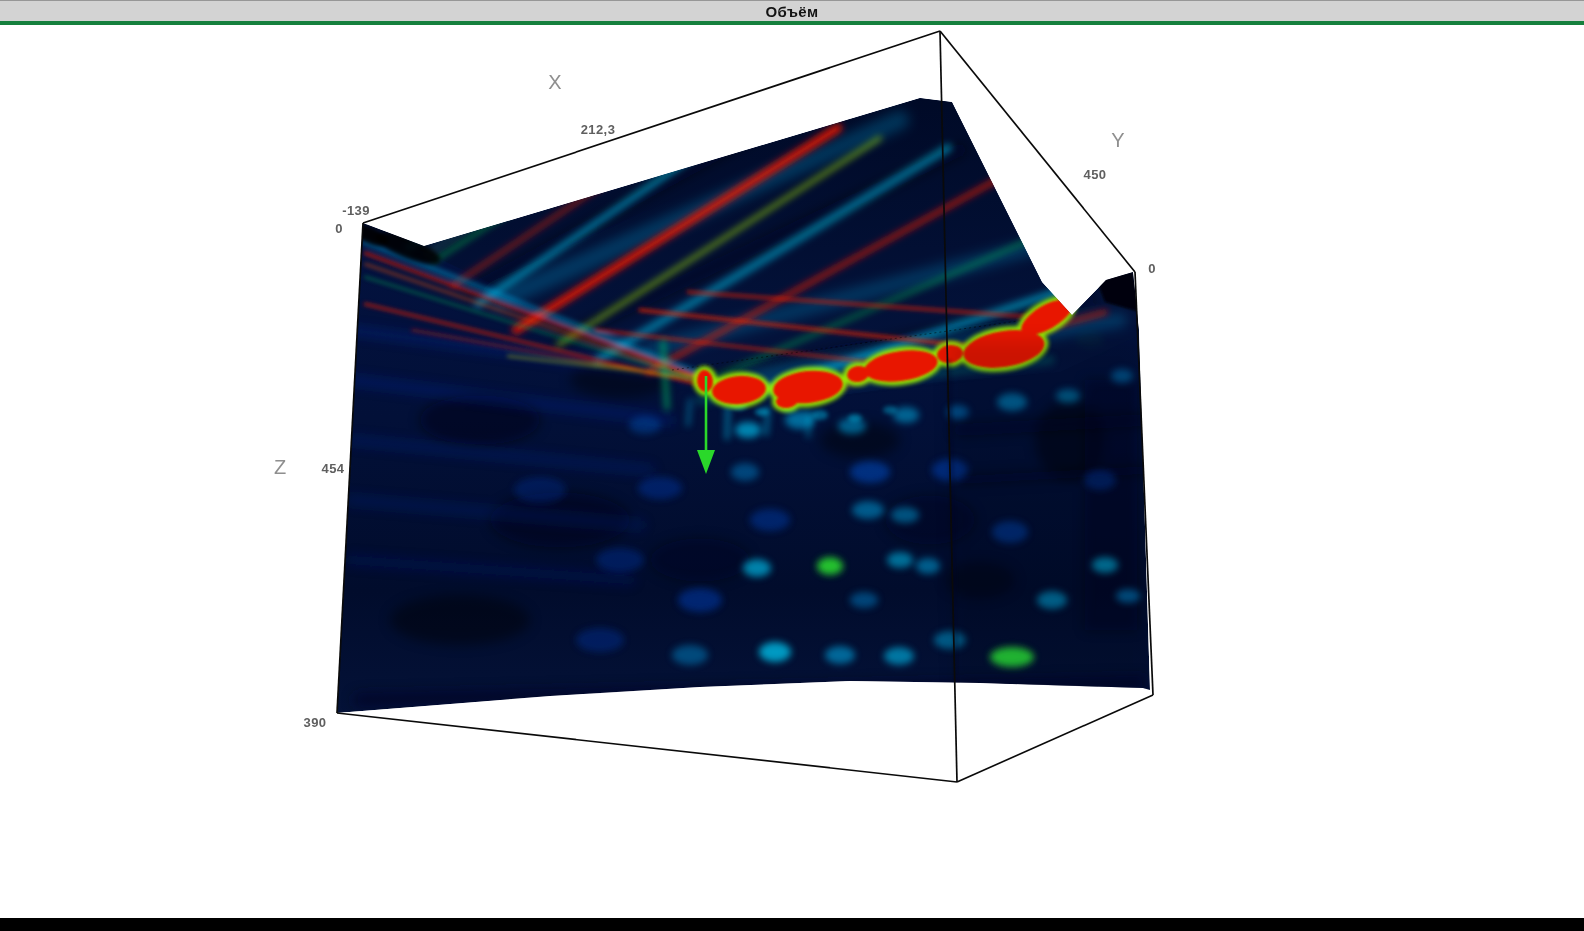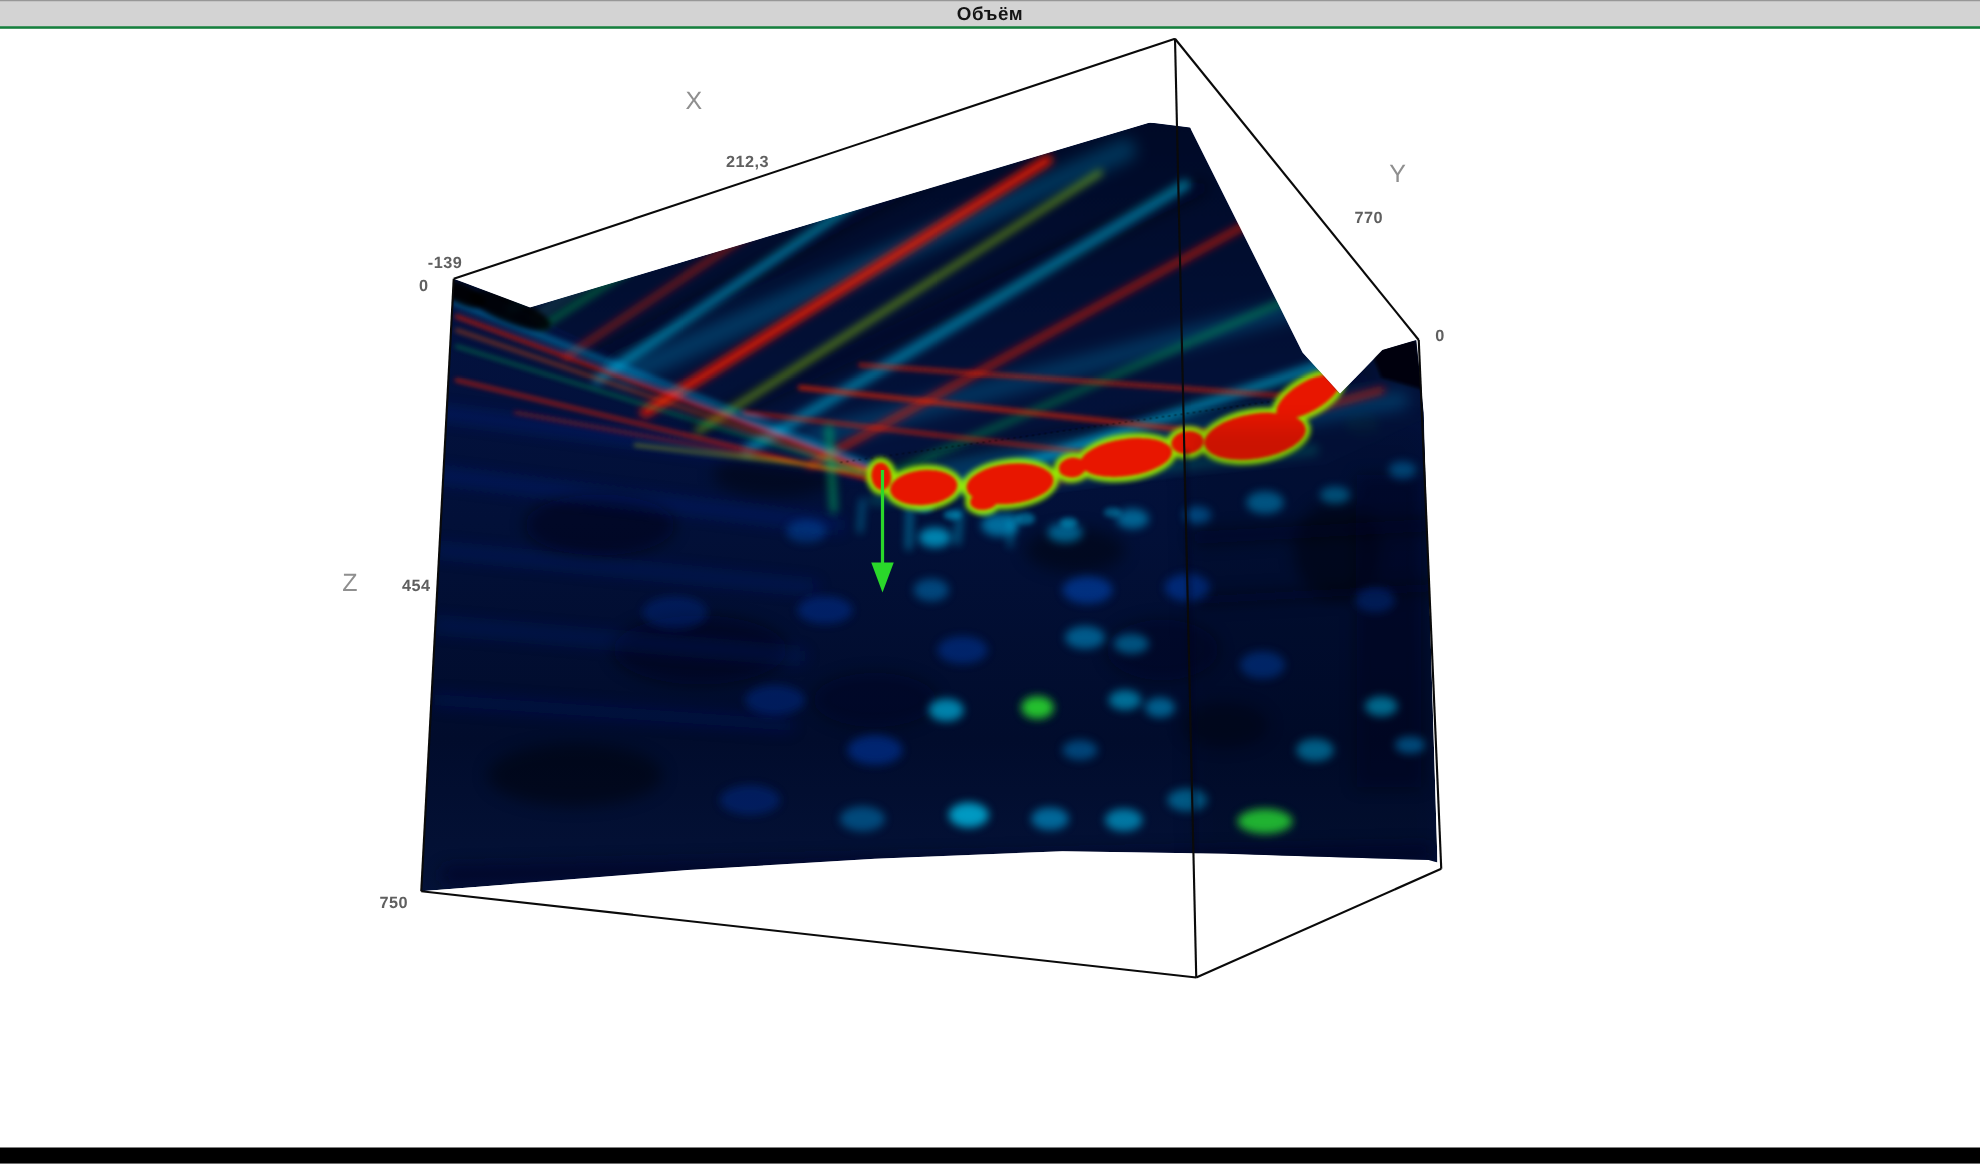--- a/index.html
+++ b/index.html
@@ -2,21 +2,21 @@
 <html><head>
 <meta charset="utf-8">
 <style>
   html,body{margin:0;padding:0}
   body{
     width:1584px;height:931px;position:relative;overflow:hidden;
     background:#ffffff;font-family:"Liberation Sans",sans-serif;
   }
   .titlebar{
     position:absolute;top:0;left:0;right:0;height:20px;
-    background:#d3d3d3;border-top:1px solid #979797;border-bottom:2px solid #15803d;
+    background:#d3d3d3;border-top:1px solid #979797;border-bottom:4px solid #15803d;
     display:flex;align-items:center;justify-content:center;z-index:6;
   }
   .titlebar .ttl{font-weight:bold;font-size:15px;color:#141414;letter-spacing:.4px}
   .bottombar{position:absolute;left:0;right:0;bottom:0;height:13px;background:#000;z-index:6}
   .viewport{position:absolute;inset:0;z-index:1}
   svg{position:absolute;top:0;left:0}
   .lbl{
     position:absolute;transform:translate(-50%,-50%);
     color:#5f5f5f;font-size:13px;font-weight:bold;letter-spacing:.4px;
     z-index:4;white-space:nowrap;user-select:none;
@@ -237,21 +237,21 @@
   <g>
     <line x1="706" y1="376" x2="706" y2="451" stroke-width="2.6" stroke="#2ad82a"></line>
     <polygon points="697,450 715,450 706,474" fill="#2ad82a"></polygon>
   </g>
 </svg>
 
 <div class="lbl axl" style="left:555px;top:82px">X</div>
 <div class="lbl" style="left:598px;top:129px">212,3</div>
 <div class="lbl" style="left:356px;top:210px">-139</div>
 <div class="lbl axl" style="left:1118px;top:140px">Y</div>
-<div class="lbl" style="left:1095px;top:174px">770</div>
+<div class="lbl" style="left:1095px;top:174px">450</div>
 <div class="lbl" style="left:1152px;top:268px">0</div>
 <div class="lbl axl" style="left:280px;top:467px">Z</div>
 <div class="lbl" style="left:339px;top:228px">0</div>
 <div class="lbl" style="left:333px;top:468px">454</div>
-<div class="lbl" style="left:315px;top:722px">750</div>
+<div class="lbl" style="left:315px;top:722px">390</div>
 </div>
 
 <div class="bottombar"></div>
 
 </body></html>

